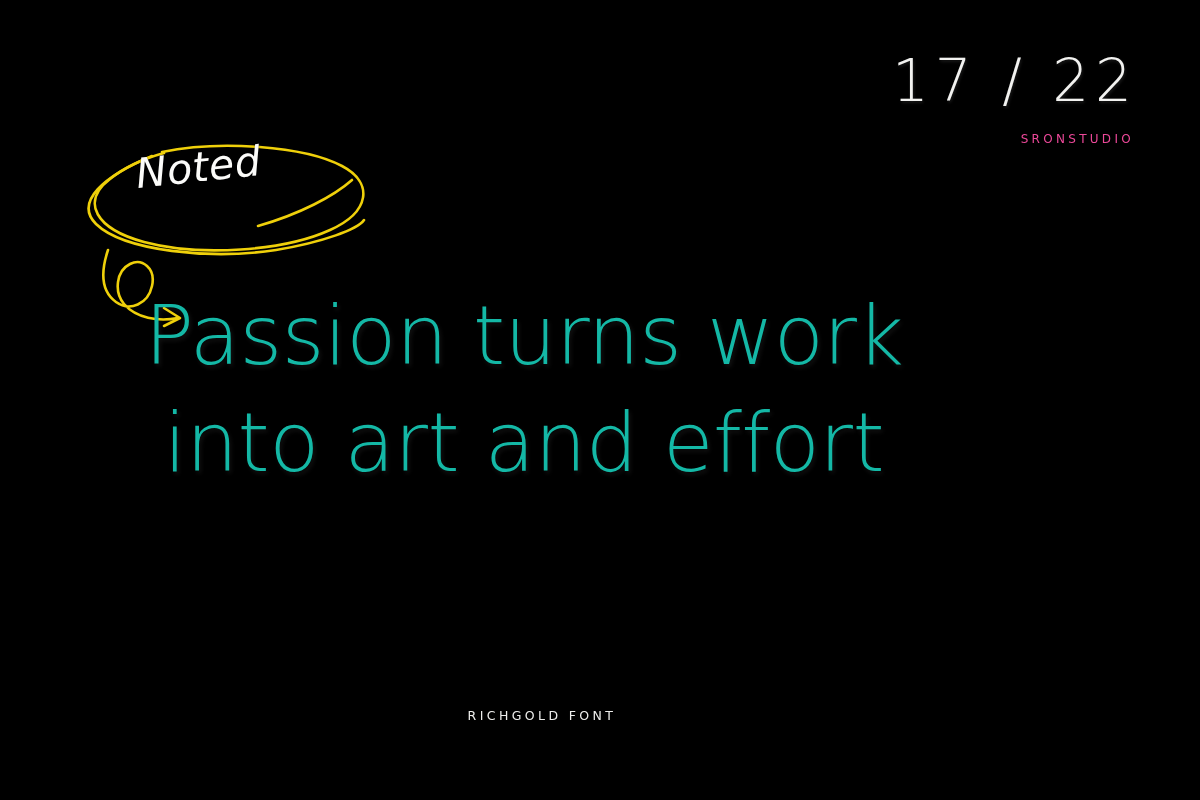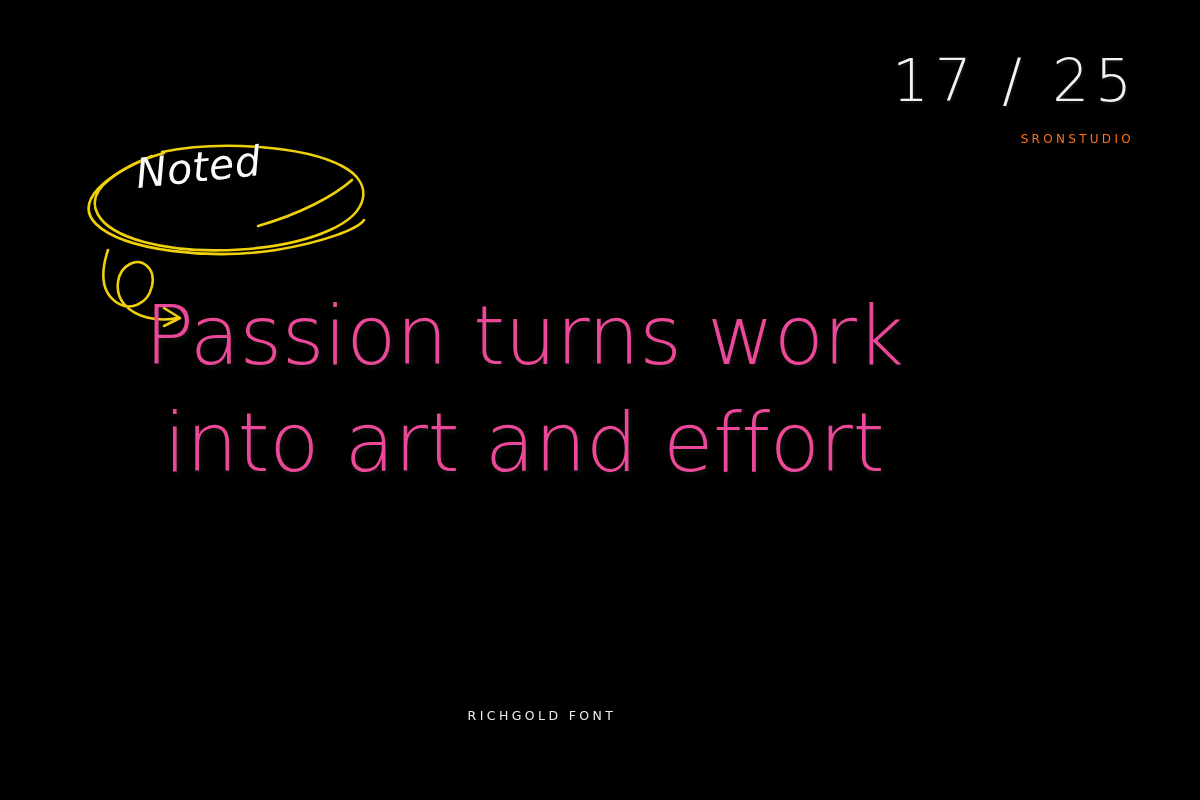--- a/index.html
+++ b/index.html
@@ -35,21 +35,21 @@
     white-space: nowrap;
     text-shadow: 1px 2px 3px rgba(255,255,255,0.10);
   }
   .studio-name {
     margin-top: 22px;
     margin-right: 4px;
     font-family: "DejaVu Sans", sans-serif;
     font-weight: 400;
     font-size: 12px;
     letter-spacing: 3.3px;
-    color: #f97316;
+    color: #ec4899;
     white-space: nowrap;
   }
 
   
   .annotation {
     position: absolute;
     left: 52px;
     top: 132px;
     width: 360px;
     height: 210px;
@@ -82,21 +82,21 @@
     position: absolute;
     left: 0;
     top: 283px;
     width: 1048px;
     text-align: center;
     font-family: "DejaVu Sans", sans-serif;
     font-weight: 300;
     font-size: 82px;
     line-height: 1.30;
     letter-spacing: -0.5px;
-    color: #ec4899;
+    color: #14b8a6;
     text-shadow: 2px 3px 4px rgba(255,255,255,0.07);
   }
   .headline .line {
     display: block;
     white-space: nowrap;
   }
 
   
   .footer-caption {
     position: absolute;
@@ -110,21 +110,21 @@
     letter-spacing: 3.4px;
     color: #EDEDEB;
   }
 </style>
 </head>
 <body>
 
 <div id="poster">
 
   <div class="header-block">
-    <div class="page-counter">17 / 25</div>
+    <div class="page-counter">17 / 22</div>
     <div class="studio-name">SRONSTUDIO</div>
   </div>
 
   <div class="annotation">
     <svg width="360" height="210" viewBox="0 0 360 210">
       <g fill="none" stroke="#EFD00A" stroke-width="2.6" stroke-linecap="round" stroke-linejoin="round">
 
         <path d="M 110 20
                  C 168 8, 252 14, 290 34
                  C 322 51, 318 80, 278 98

